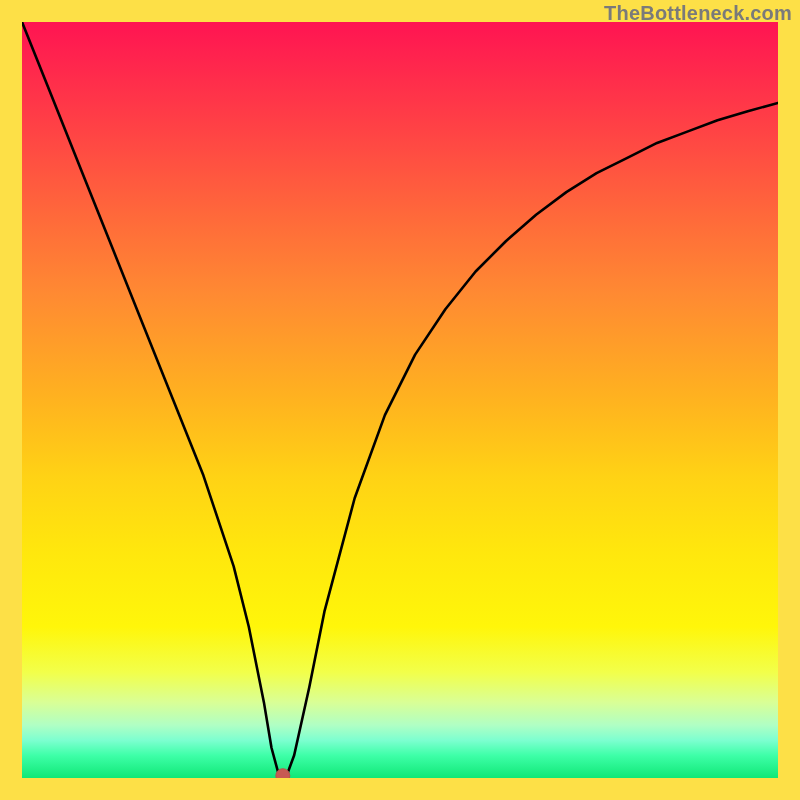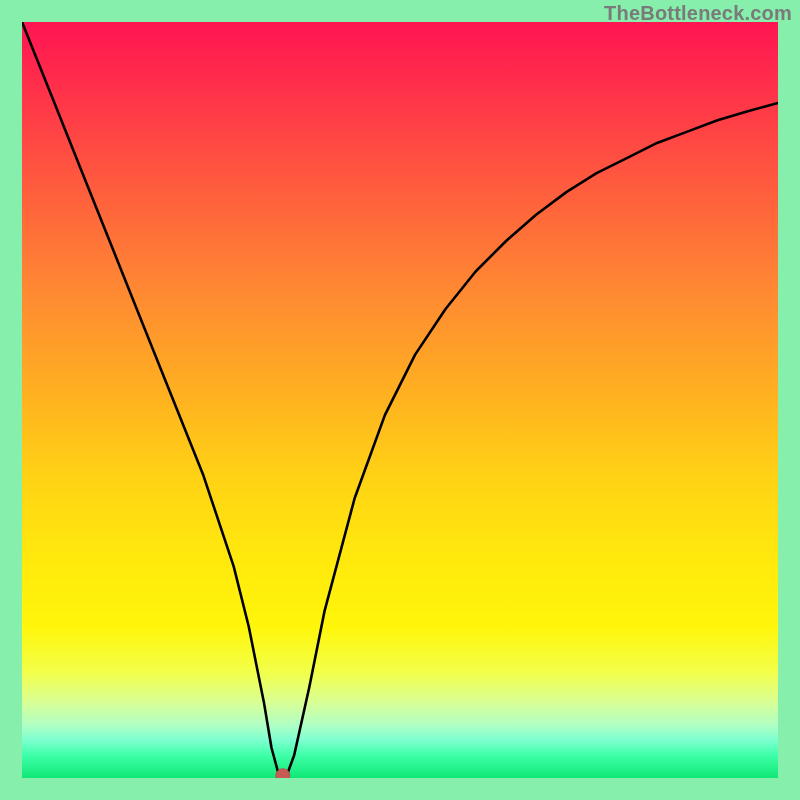--- a/index.html
+++ b/index.html
@@ -1,20 +1,20 @@
 <!DOCTYPE html>
 <html><head>
 <meta charset="utf-8">
 <style>
   * { margin: 0; padding: 0; box-sizing: border-box; }
   html, body { width: 800px; height: 800px; overflow: hidden; background: #000; }
   .frame {
     width: 800px;
     height: 800px;
-    background: #86efac;
+    background: #fde047;
     position: relative;
   }
   .plot-area {
     position: absolute;
     left: 22px;
     top: 22px;
     width: 756px;
     height: 756px;
     background: linear-gradient(
       to bottom,

